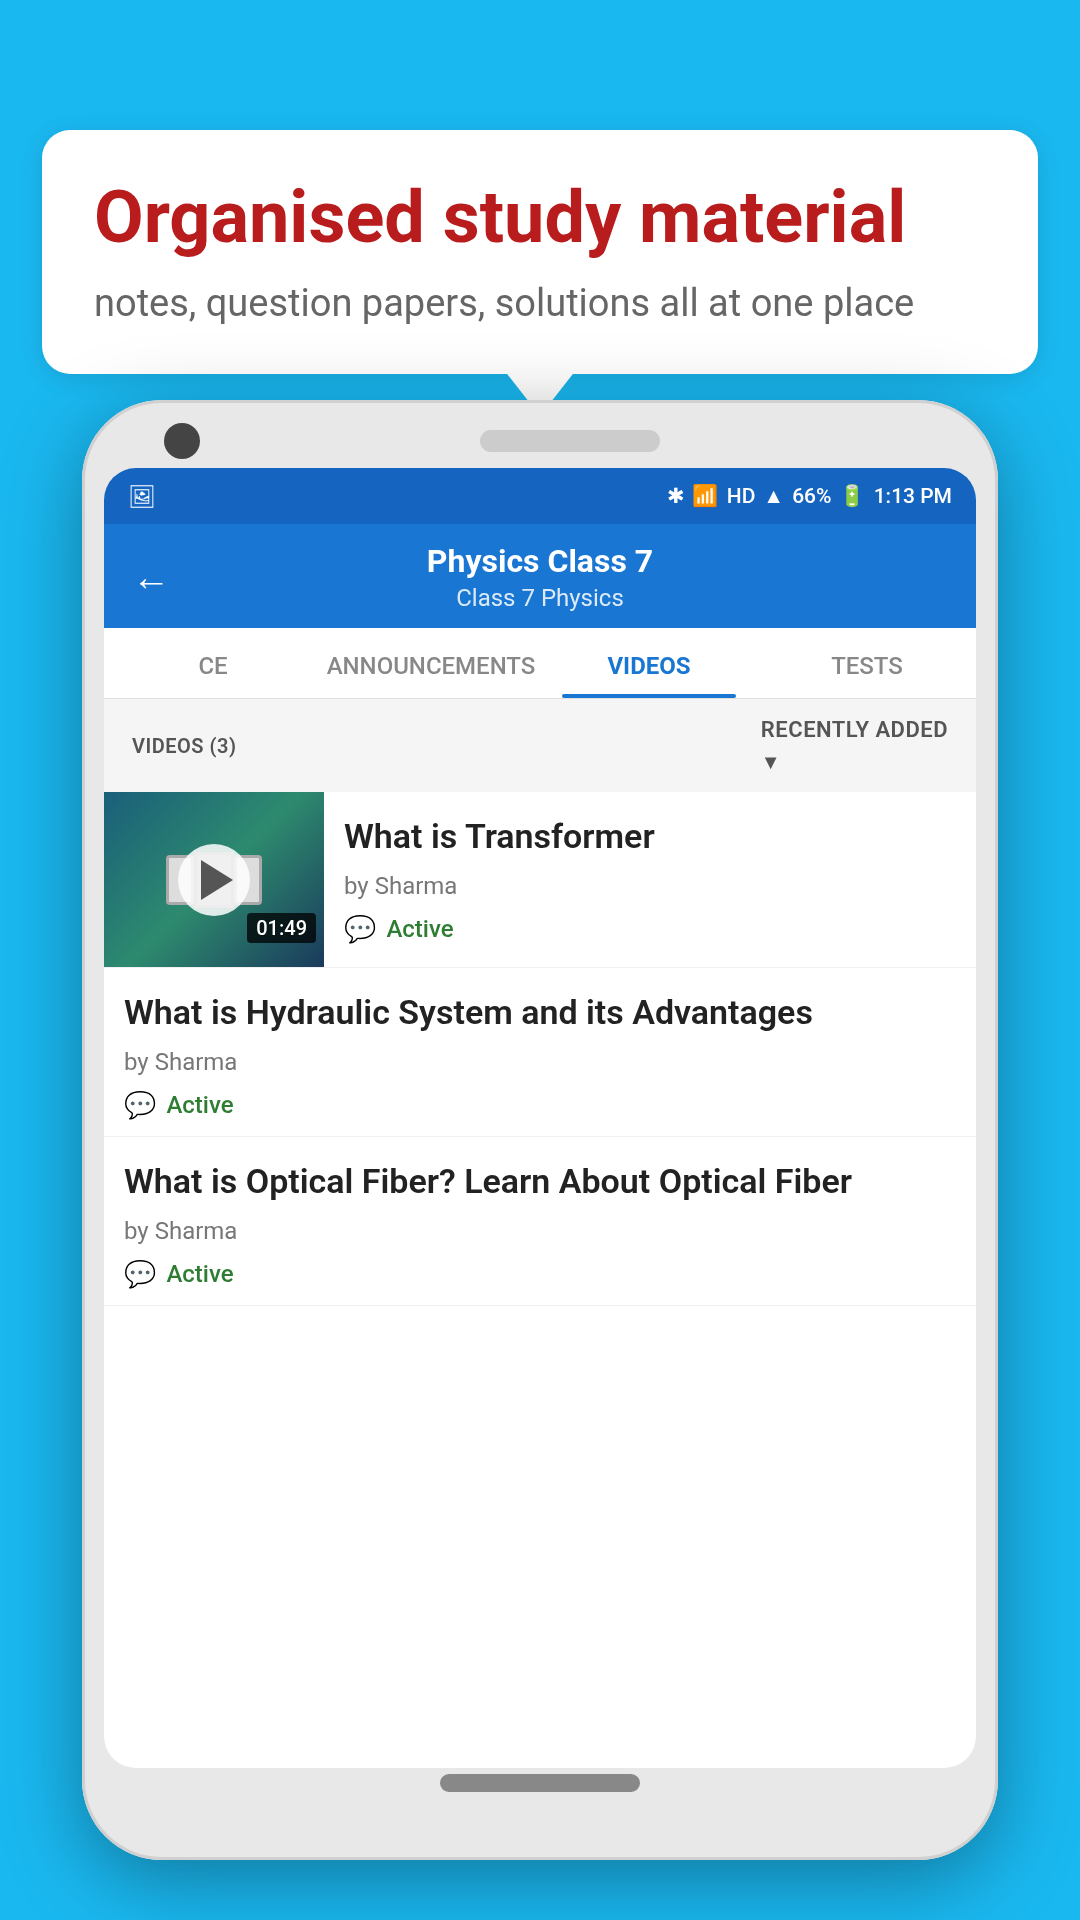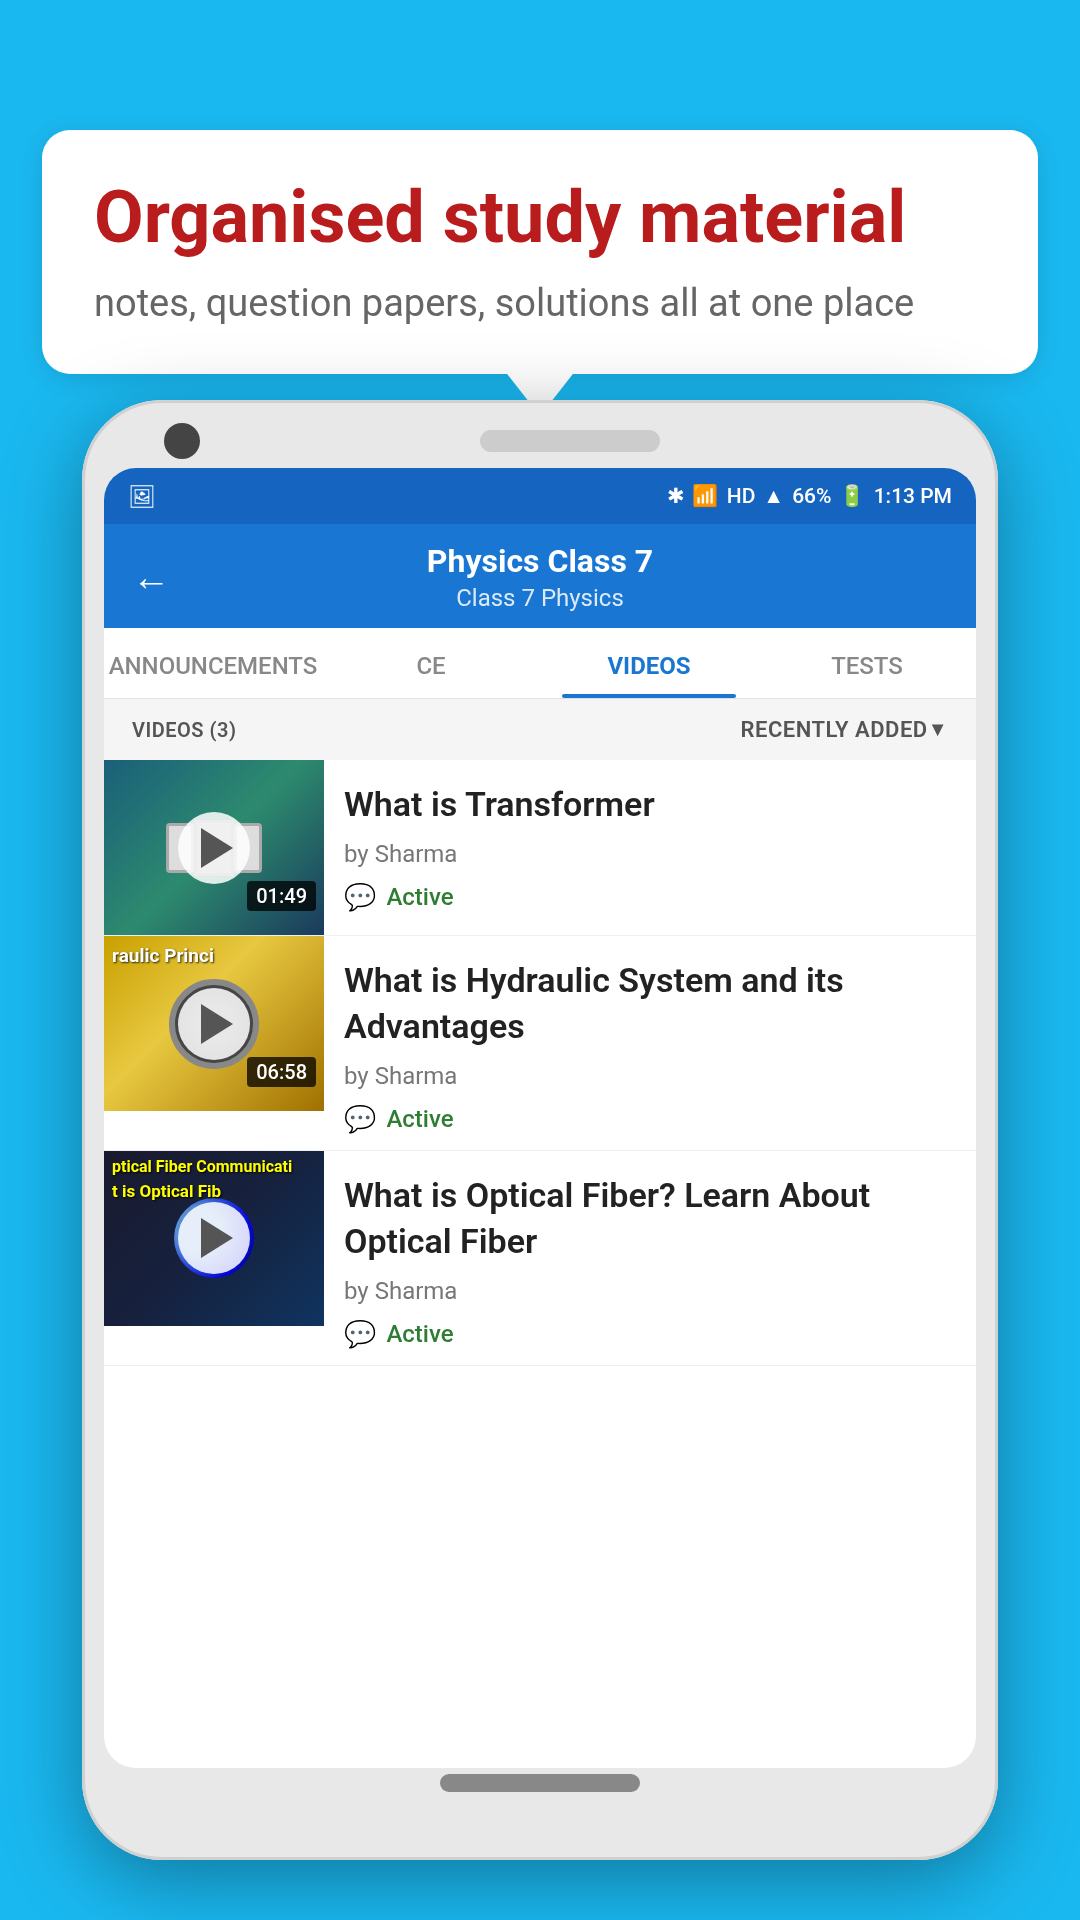--- a/index.html
+++ b/index.html
@@ -221,26 +221,27 @@
     .videos-count {
       font-size: 20px;
       font-weight: 600;
       color: #555;
       letter-spacing: 0.5px;
     }
 
     .recently-added {
       display: flex;
       align-items: flex-start;
-      gap: 0;
+      gap: 8px;
       font-size: 22px;
       font-weight: 600;
       color: #555;
       letter-spacing: 0.5px;
       cursor: pointer;
+      flex-direction: column;
     }
 
     .dropdown-arrow {
       color: #555;
       font-size: 20px;
     }
 
     
     .video-list {
       overflow-y: auto;
@@ -424,22 +425,22 @@
     <div class="app-header">
       <div class="back-arrow">←</div>
       <div class="header-title-area">
         <div class="header-main-title">Physics Class 7</div>
         <div class="header-breadcrumb">Class 7    Physics</div>
       </div>
       <div style="width:38px;"></div>
     </div>
 
     <div class="tabs-bar">
+      <div class="tab-item">CE</div>
       <div class="tab-item">ANNOUNCEMENTS</div>
-      <div class="tab-item">CE</div>
       <div class="tab-item active">VIDEOS</div>
       <div class="tab-item">TESTS</div>
     </div>
 
     <div class="filter-bar">
       <span class="videos-count">VIDEOS (3)</span>
       <div class="recently-added">
         <span>RECENTLY ADDED</span>
         <span class="dropdown-arrow">▼</span>
       </div>
@@ -467,55 +468,31 @@
           <div class="video-title">What is  Transformer</div>
           <div class="video-author">by Sharma</div>
           <div class="video-status">
             <span class="status-icon">💬</span>
             <span>Active</span>
           </div>
         </div>
       </div>
 
       <div class="video-item">
-        <div class="video-thumbnail">
-          <div class="thumbnail-img-2">
-            <div style="width:90px;height:90px;background:radial-gradient(circle,#666 30%,#444 70%);border-radius:50%;border:6px solid #888;"></div>
-          </div>
-          <div class="thumbnail-label-2" style="font-size:19px;color:#fff;text-align:left;padding:0 8px;top:8px;">raulic Princi</div>
-          <div style="position:absolute;inset:0;display:flex;align-items:center;justify-content:center;">
-            <div class="play-btn">
-              <div class="play-triangle"></div>
-            </div>
-          </div>
-          <div class="video-duration">06:58</div>
-        </div>
         <div class="video-info">
           <div class="video-title">What is Hydraulic System and its Advantages</div>
           <div class="video-author">by Sharma</div>
           <div class="video-status">
             <span class="status-icon">💬</span>
             <span>Active</span>
           </div>
         </div>
       </div>
 
       <div class="video-item">
-        <div class="video-thumbnail">
-          <div class="thumbnail-img-3">
-            <div style="width:80px;height:80px;background:radial-gradient(circle at 30% 40%, #6af 30%,#00f 70%, #000 100%);border-radius:50%;opacity:0.8;"></div>
-          </div>
-          <div style="position:absolute;top:6px;left:0;right:0;padding:0 8px;font-size:16px;font-weight:700;color:#ff0;text-shadow:1px 1px 2px rgba(0,0,0,0.9);">ptical Fiber Communicati</div>
-          <div style="position:absolute;top:30px;left:0;right:0;padding:0 8px;font-size:17px;font-weight:700;color:#ff0;text-shadow:1px 1px 2px rgba(0,0,0,0.9);">t is Optical Fib</div>
-          <div style="position:absolute;inset:0;display:flex;align-items:center;justify-content:center;">
-            <div class="play-btn">
-              <div class="play-triangle"></div>
-            </div>
-          </div>
-        </div>
         <div class="video-info">
           <div class="video-title">What is Optical Fiber? Learn About Optical Fiber</div>
           <div class="video-author">by Sharma</div>
           <div class="video-status">
             <span class="status-icon">💬</span>
             <span>Active</span>
           </div>
         </div>
       </div>
 

